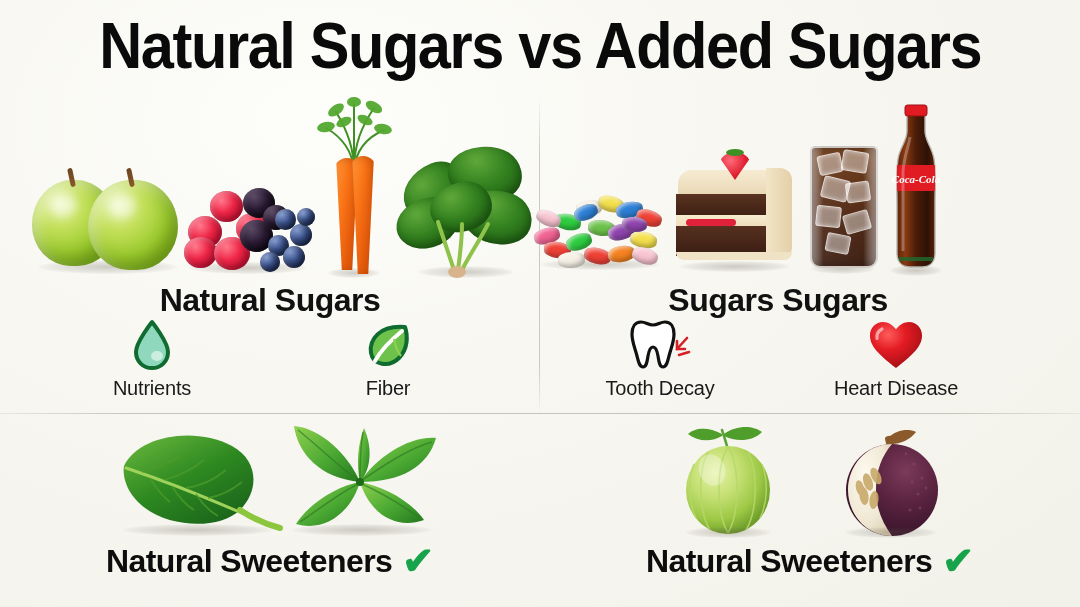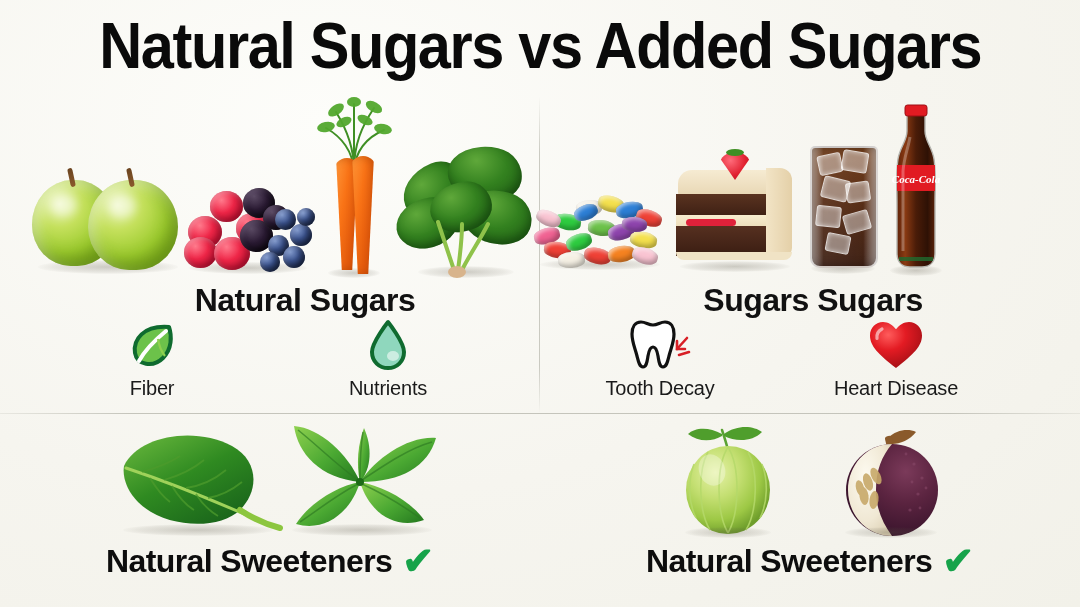--- a/index.html
+++ b/index.html
@@ -45,21 +45,20 @@
   .q-bl{left:0;top:414px;width:540px;height:193px;}
   .q-br{left:540px;top:414px;width:540px;height:193px;}
 
   .imagery{
     position:relative;width:100%;height:190px;
   }
   .panel-label{
     position:absolute;width:100%;text-align:center;
     font-size:32px;font-weight:bold;letter-spacing:-0.5px;
     color:#111;
-    margin-left:35px;
   }
   .q-tl .panel-label,.q-tr .panel-label{top:186px;}
 
   .icon-row{
     position:absolute;top:222px;width:100%;
     display:flex;justify-content:center;gap:86px;
   }
   .icon-item{
     width:150px;display:flex;flex-direction:column;align-items:center;
   }
@@ -241,37 +240,37 @@
           <ellipse cx="61" cy="54" rx="9" ry="6" fill="#d8b48c"></ellipse>
         </svg>
       </div>
     </div>
 
     <div class="panel-label">Natural Sugars</div>
 
     <div class="icon-row">
       <div class="icon-item">
         <span class="icon-glyph">
+          <svg width="44" height="52" viewBox="0 0 44 52">
+            <path d="M22 4 C22 4 6 24 6 34 C6 43.5 13.2 50 22 50 C30.8 50 38 43.5 38 34 C38 24 22 4 22 4 Z" fill="#8fd7bd" stroke="#0f6b2f" stroke-width="4" stroke-linejoin="round"></path>
+            <ellipse cx="27" cy="38" rx="6" ry="5" fill="#ffffff" opacity=".55"></ellipse>
+          </svg>
+        </span>
+        <span class="icon-caption">Nutrients</span>
+      </div>
+
+      <div class="icon-item">
+        <span class="icon-glyph">
           <svg width="50" height="50" viewBox="0 0 50 50">
             <path d="M42 7 C16 5 6 20 8 33 C10 45 26 48 36 38 C45 29 45 16 42 7 Z" fill="#6cc24a" stroke="#0f6b2f" stroke-width="4" stroke-linejoin="round"></path>
             <path d="M39 11 C28 20 18 30 12 41" stroke="#ffffff" stroke-width="4" fill="none" stroke-linecap="round"></path>
             <path d="M31 19 C32 26 34 31 38 36" stroke="#8fd04f" stroke-width="2.2" fill="none"></path>
           </svg>
         </span>
         <span class="icon-caption">Fiber</span>
-      </div>
-
-      <div class="icon-item">
-        <span class="icon-glyph">
-          <svg width="44" height="52" viewBox="0 0 44 52">
-            <path d="M22 4 C22 4 6 24 6 34 C6 43.5 13.2 50 22 50 C30.8 50 38 43.5 38 34 C38 24 22 4 22 4 Z" fill="#8fd7bd" stroke="#0f6b2f" stroke-width="4" stroke-linejoin="round"></path>
-            <ellipse cx="27" cy="38" rx="6" ry="5" fill="#ffffff" opacity=".55"></ellipse>
-          </svg>
-        </span>
-        <span class="icon-caption">Nutrients</span>
       </div>
     </div>
   </div>
 
   <div class="quad q-tr">
     <div class="imagery">
 
       <div style="position:absolute;left:22px;bottom:16px;width:140px;height:90px;">
         <div class="shadow-el" style="bottom:0;width:120px;height:11px;"></div>
         <div class="bean" style="left:4px;bottom:26px;width:26px;height:16px;background:#f06292;transform:rotate(-14deg);"></div>

